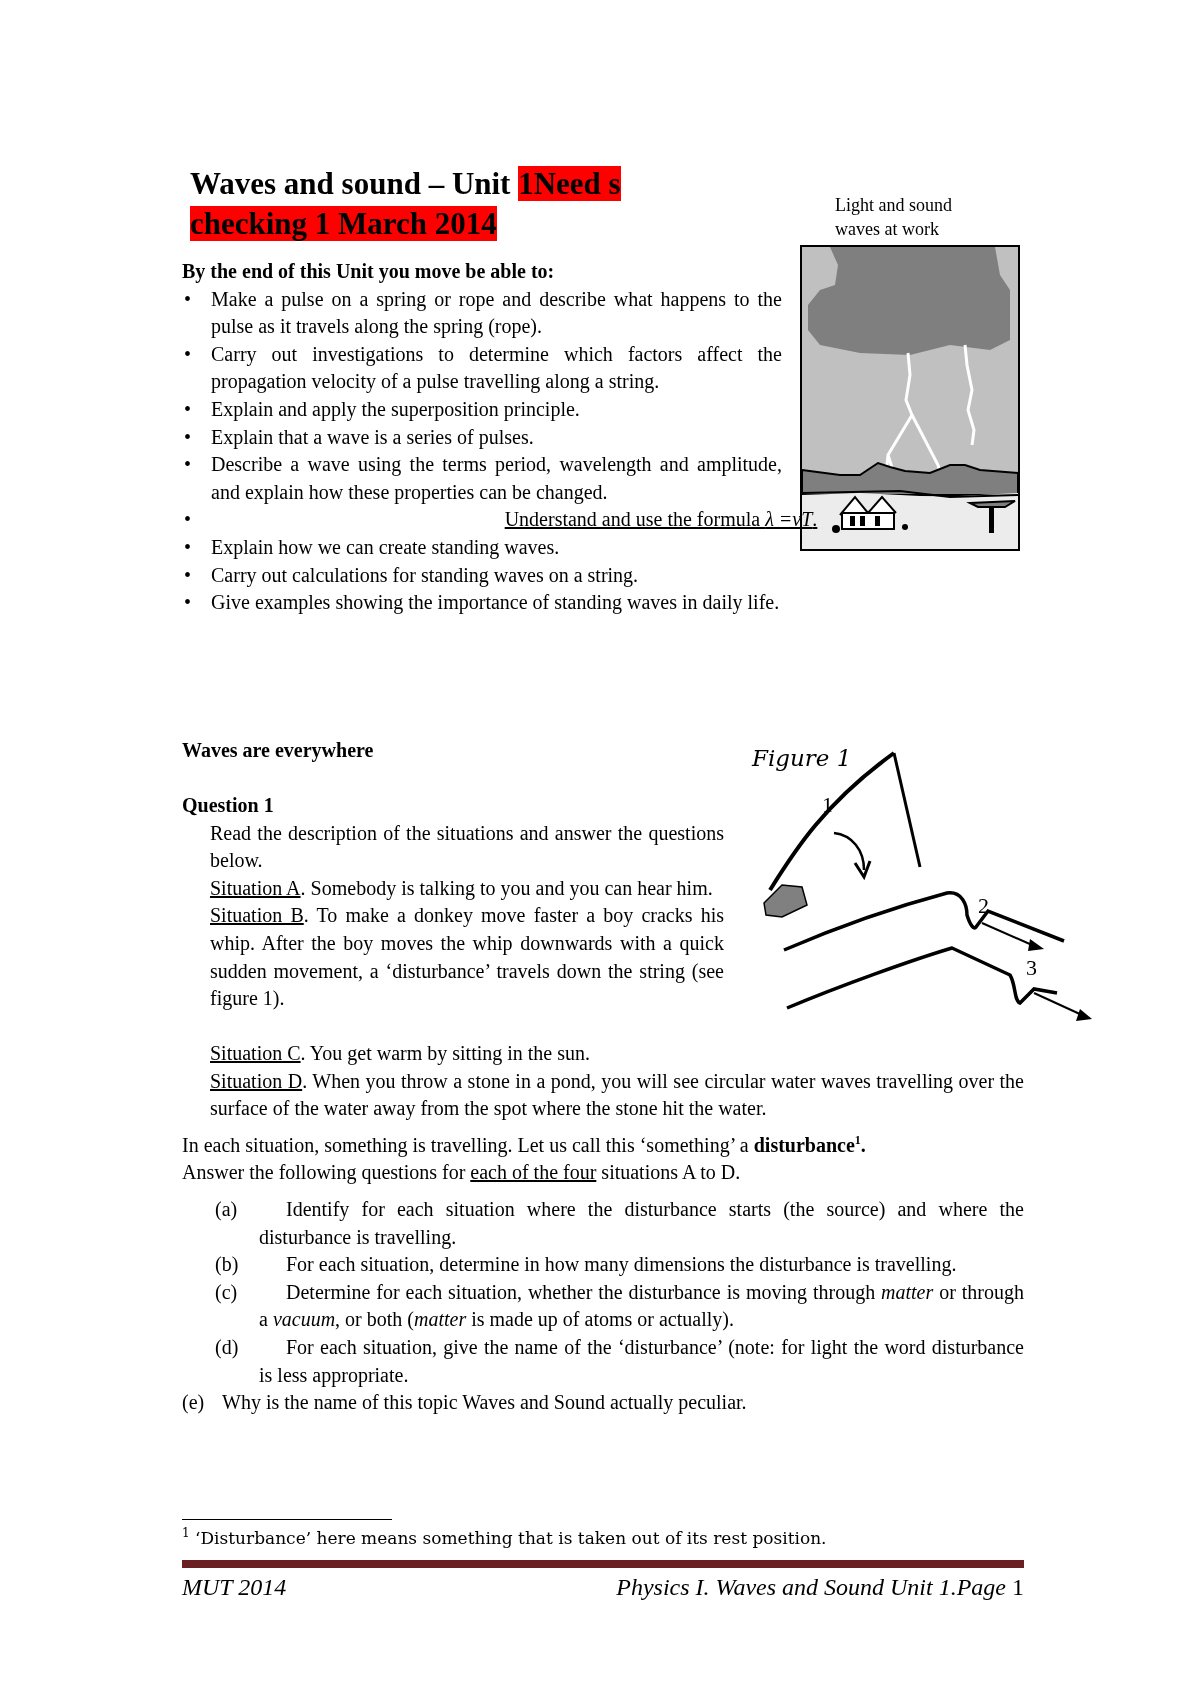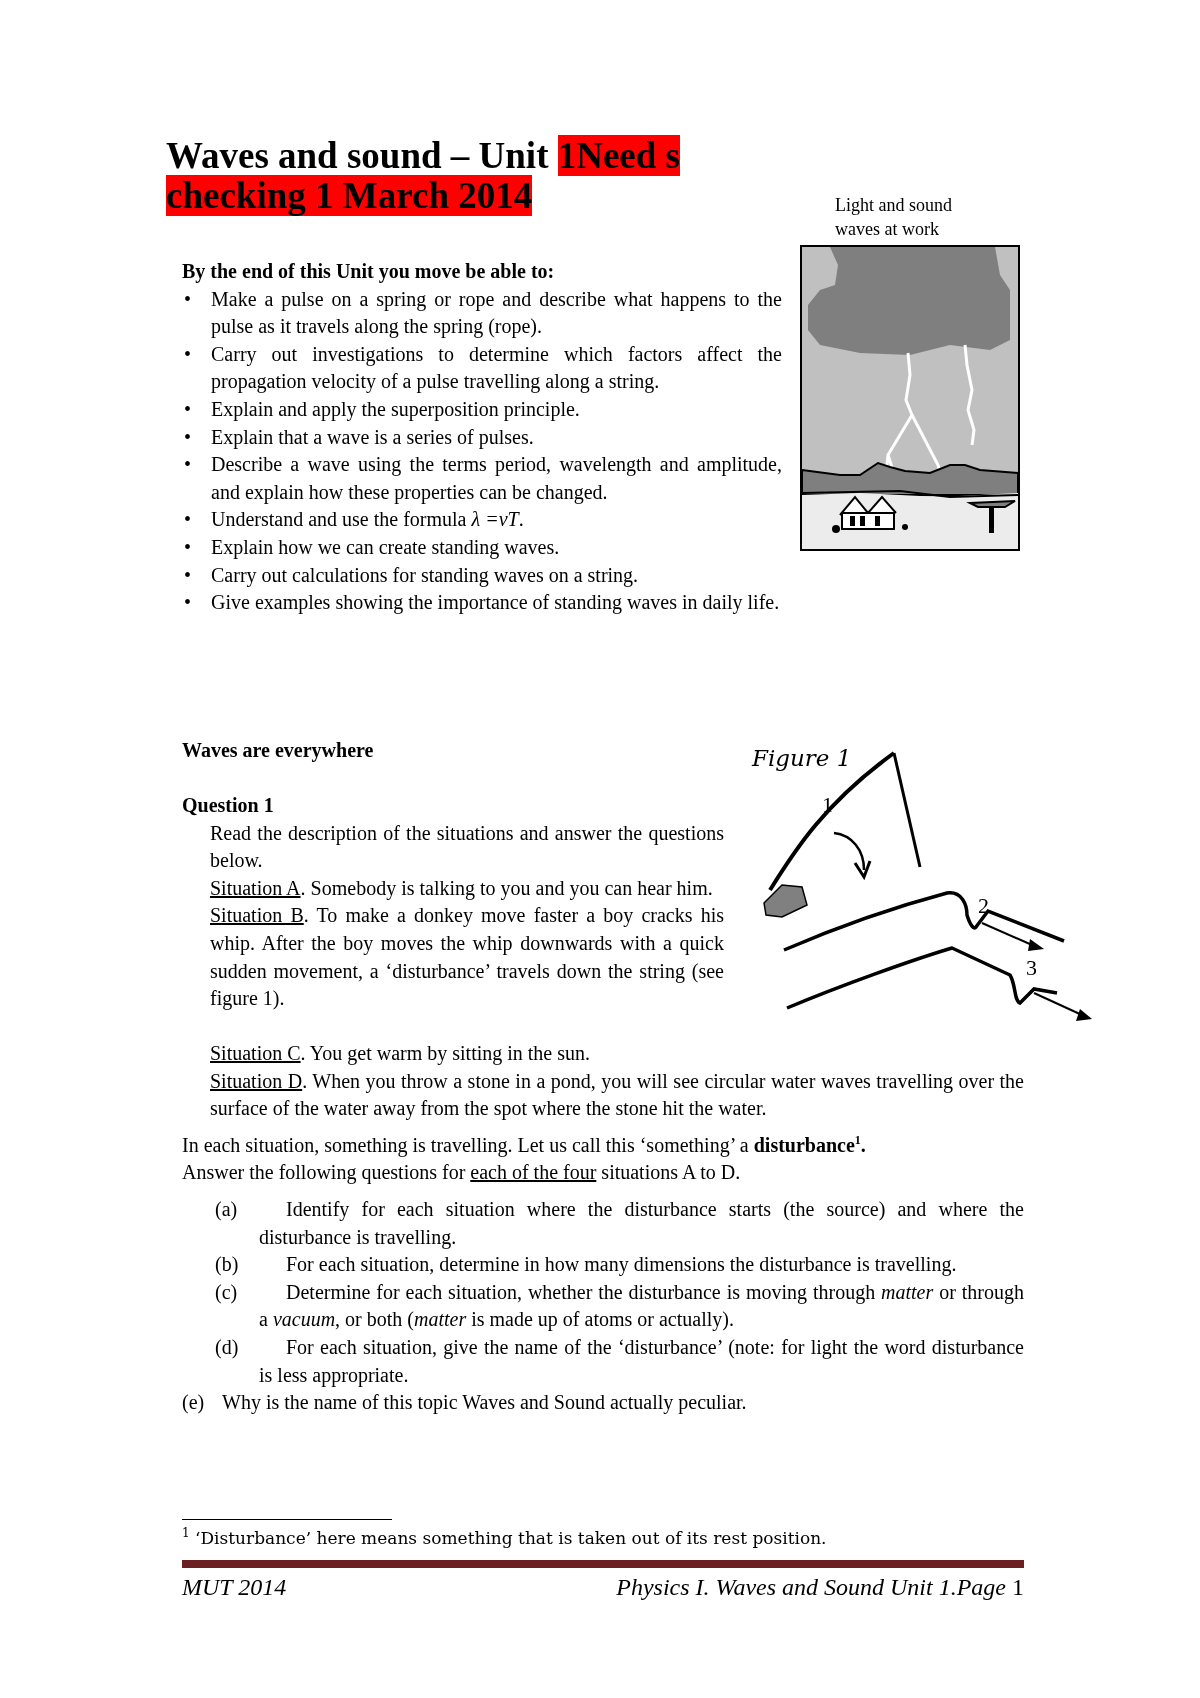--- a/index.html
+++ b/index.html
@@ -1,19 +1,19 @@
 <!DOCTYPE html>
 <html><head>
 <meta charset="utf-8">
 <style>
   html, body { margin:0; padding:0; background:#ffffff; }
   body { width:1200px; height:1698px; position:relative; overflow:hidden;
          font-family:"Liberation Serif","DejaVu Serif",serif; color:#000; }
   .abs { position:absolute; }
-  .title { font-weight:bold; font-size:37px; line-height:40px; left:166px; }
+  .title { font-weight:bold; font-size:31px; line-height:40px; left:190px;margin-top:28px; }
   .hl { background:#ff0000; }
   .body-text { font-size:20px; line-height:27.6px; }
   .just { text-align:justify;margin-left:28px; }
   .bold { font-weight:bold; }
   .u { text-decoration:underline; }
   .i { font-style:italic; }
   ul.bullets { list-style:none; margin:0; padding:0; }
   ul.bullets li { position:relative; padding-left:29px; text-align:justify; }
   ul.bullets li::before { content:"\2022"; position:absolute; left:2px; top:0; font-size:20px; }
   .qitem { position:relative; padding-left:44px; text-indent:-44px; text-align:justify;margin-left:33px; }
@@ -62,21 +62,21 @@
 </div>
 
 <div class="abs body-text" style="left:182px; top:258px; width:600px;">
   <div class="bold">By the end of this Unit you move be able to:</div>
   <ul class="bullets">
     <li>Make a pulse on a spring or rope and describe what happens to the pulse as it travels along the spring (rope).</li>
     <li>Carry out investigations to determine which factors affect the propagation velocity of a pulse travelling along a string.</li>
     <li>Explain and apply the superposition principle.</li>
     <li>Explain that a wave is a series of pulses.</li>
     <li>Describe a wave using the terms period, wavelength and amplitude, and explain how these properties can be changed.</li>
-    <li style="width:900px; text-align:left;">
+    <li style="width:900px; text-align:center;text-decoration:underline;">
       <span>Understand and use the formula </span><span class="formula">λ =νT</span><span>.</span>
     </li>
     <li style="width:900px; text-align:left;">Explain how we can create standing waves.</li>
     <li style="width:900px; text-align:left;">Carry out calculations for standing waves on a string.</li>
     <li style="width:900px; text-align:left;">Give examples showing the importance of standing waves in daily life.</li>
   </ul>
 </div>
 
 <div class="abs body-text bold" style="left:182px; top:737px;">Waves are everywhere</div>
 

